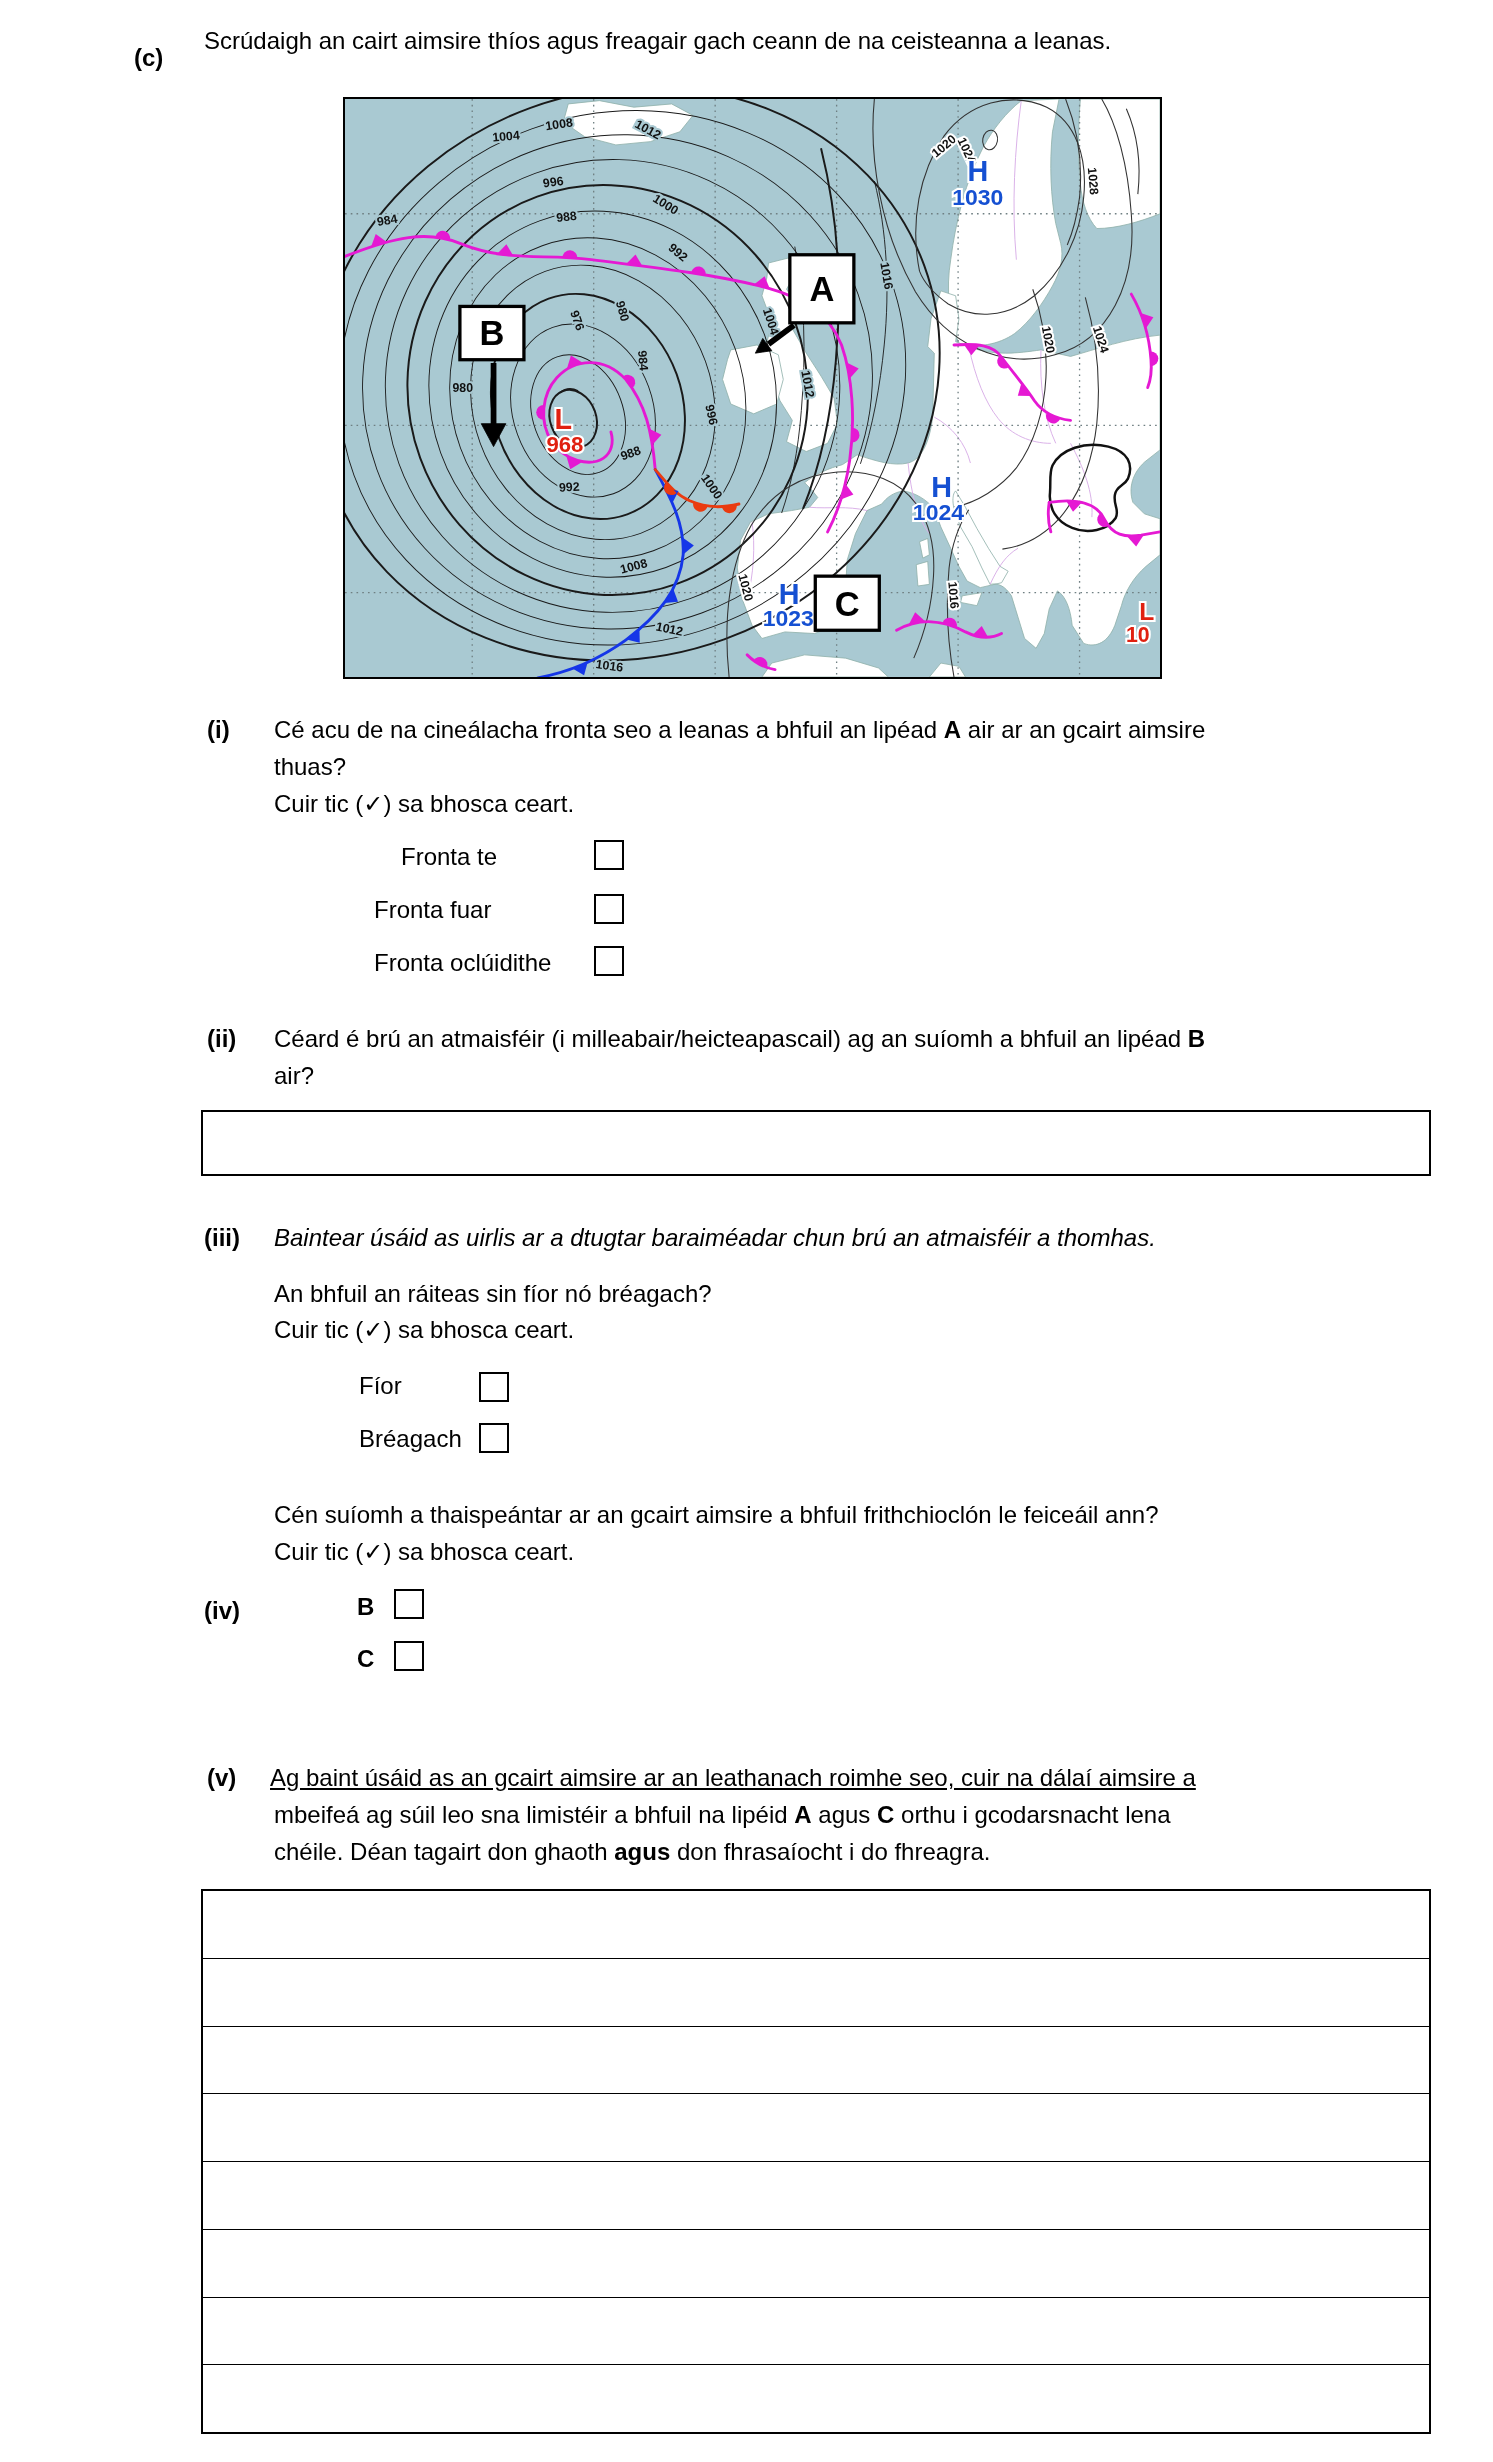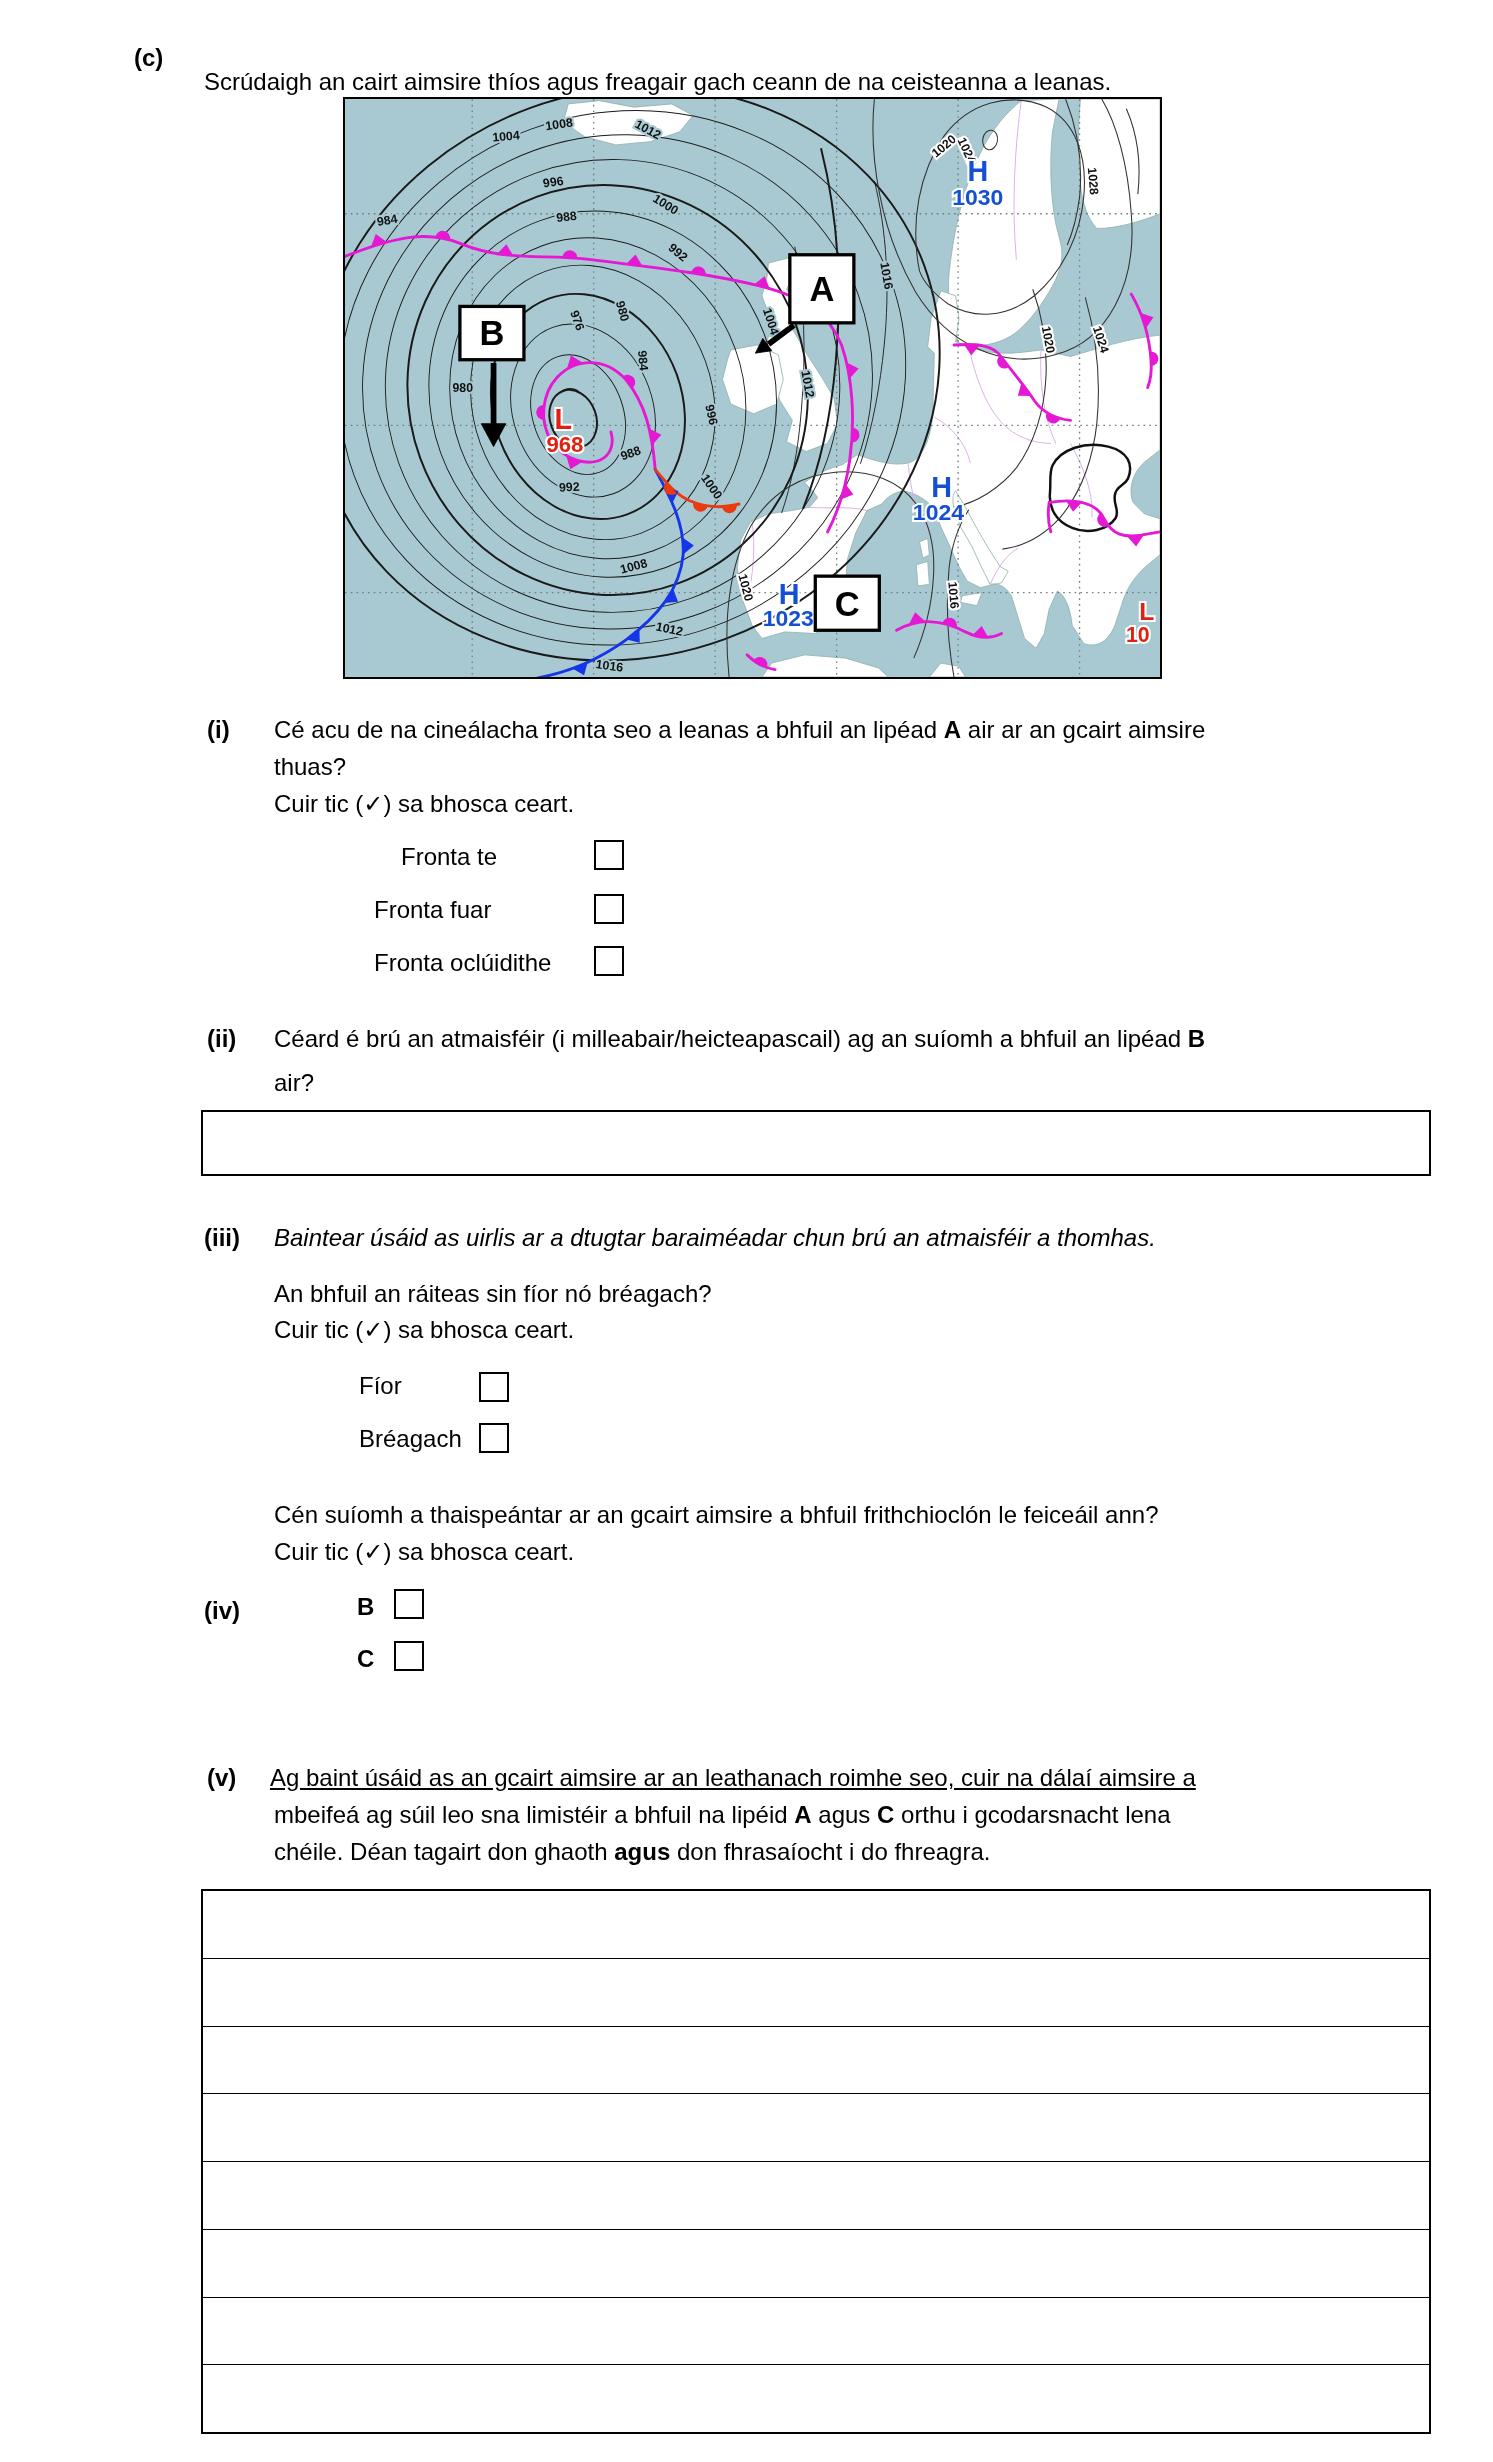--- a/index.html
+++ b/index.html
@@ -24,21 +24,21 @@
   .isoW { stroke:#ffffff; }
   .pc  { font-weight:bold; text-anchor:middle; paint-order:stroke; stroke:#ffffff; stroke-width:5px; }
   .boxletter { font-weight:bold; font-size:42px; text-anchor:middle; fill:#000; }
 </style>
 </head>
 <body>
 
 <div id="page">
 
   <div class="t b" style="left:134px; top:39px;">(c)</div>
-  <div class="t" style="left:204px; top:22px;margin-top:41px;">Scrúdaigh an cairt aimsire thíos agus freagair gach ceann de na ceisteanna a leanas.</div>
+  <div class="t" style="left:204px; top:22px;">Scrúdaigh an cairt aimsire thíos agus freagair gach ceann de na ceisteanna a leanas.</div>
 
   <div id="mapframe">
   <svg viewBox="0 0 993 705" preserveAspectRatio="none">
     <rect x="0" y="0" width="993" height="705" fill="#a9c9d2"></rect>
 
     <g fill="#ffffff" stroke="#8fb0ab" stroke-width="1">
       <path d="M 272,6 L 310,2 L 352,10 L 398,6 L 424,20 L 408,40 L 372,52 L 330,56 L 292,46 L 266,28 Z"></path>
       <path d="M 516,200 L 540,194 L 550,210 L 538,232 L 554,256 L 546,282 L 562,310 L 580,338 L 596,365 L 600,396 L 588,420 L 562,430 L 538,418 L 545,392 L 530,368 L 520,338 L 512,306 L 520,272 L 508,240 L 514,218 Z"></path>
       <path d="M 470,306 L 502,300 L 528,312 L 534,342 L 526,372 L 498,384 L 470,372 L 460,342 L 466,318 Z"></path>
       <path d="M 748,298 C 736,270 732,232 738,196 C 744,150 756,100 778,58 C 790,36 806,16 824,2 L 870,0 L 862,40 C 858,80 860,120 866,152 L 872,176 C 876,192 872,210 862,228 C 850,250 834,272 816,286 C 796,300 770,304 748,298 Z"></path>
@@ -246,21 +246,21 @@
 
   <div class="optlabel" style="left:374px; top:843px;margin-left:27px;">Fronta te</div>
   <div class="cb" style="left:594px; top:840px;"></div>
   <div class="optlabel" style="left:374px; top:896px;">Fronta fuar</div>
   <div class="cb" style="left:594px; top:894px;"></div>
   <div class="optlabel" style="left:374px; top:949px;text-align:right;">Fronta oclúidithe</div>
   <div class="cb" style="left:594px; top:946px;"></div>
 
   <div class="t b" style="left:207px; top:1020px;">(ii)</div>
   <div class="t" style="left:274px; top:1020px;"><span>Céard é brú an atmaisféir (i milleabair/heicteapascail) ag an suíomh a bhfuil an lipéad </span><span class="b">B</span></div>
-  <div class="t" style="left:274px; top:1057px;margin-top:7px;">air?</div>
+  <div class="t" style="left:274px; top:1057px;">air?</div>
   <div class="ansbox"></div>
 
   <div class="t b" style="left:204px; top:1219px;">(iii)</div>
   <div class="t it" style="left:274px; top:1219px;">Baintear úsáid as uirlis ar a dtugtar baraiméadar chun brú an atmaisféir a thomhas.</div>
   <div class="t" style="left:274px; top:1275px;">An bhfuil an ráiteas sin fíor nó bréagach?</div>
   <div class="t" style="left:274px; top:1311px;">Cuir tic (✓) sa bhosca ceart.</div>
 
   <div class="optlabel" style="left:359px; top:1372px;">Fíor</div>
   <div class="cb" style="left:479px; top:1372px;"></div>
   <div class="optlabel" style="left:359px; top:1425px;">Bréagach</div>

